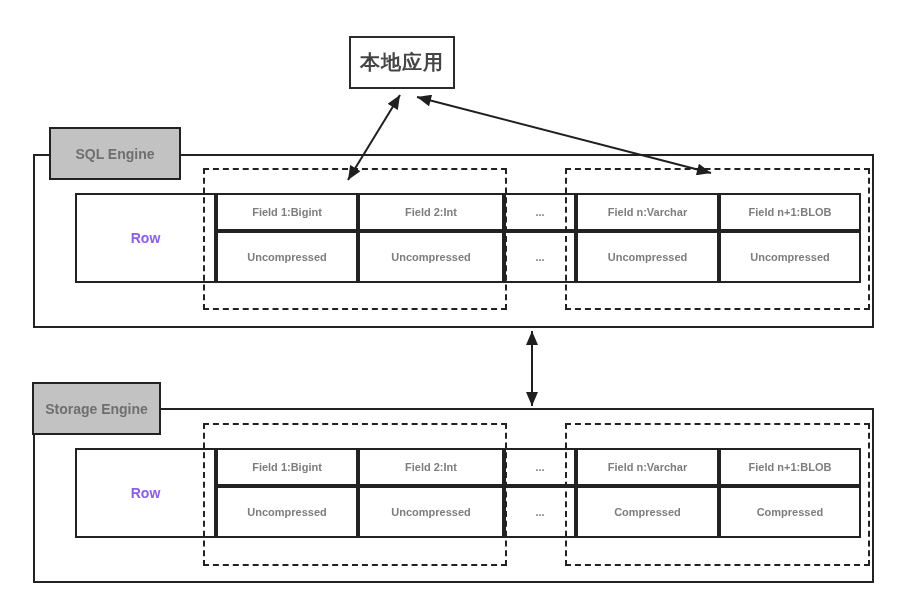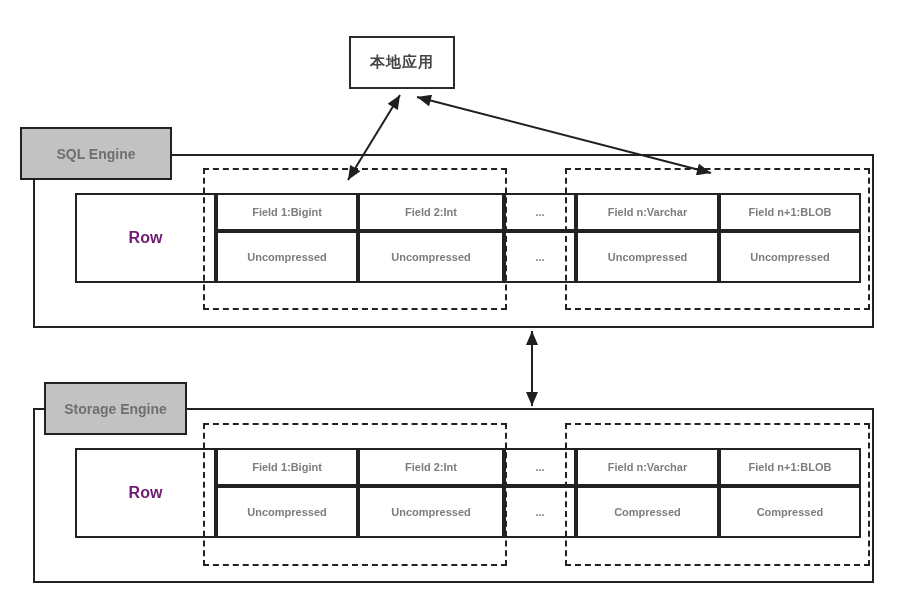--- a/index.html
+++ b/index.html
@@ -11,27 +11,27 @@
   .abs{position:absolute;box-sizing:border-box;}
   .outer-box{border:2px solid #222222;background:transparent;}
   .label-box{
     border:2px solid #222222;background:#c2c2c2;color:#6f6f6f;
     display:flex;align-items:center;justify-content:center;
     font-size:14px;z-index:4;
   }
   .app-box{
     border:2px solid #2b2b2b;background:#ffffff;color:#454545;
     display:flex;align-items:center;justify-content:center;
-    font-size:15px;letter-spacing:1px;z-index:4;
+    font-size:20px;letter-spacing:1px;z-index:4;
   }
   .dashed-box{border:2px dashed #222222;z-index:3;background:transparent;}
   .row-cell{
-    border:2px solid #222222;background:#ffffff;color:#701a75;
+    border:2px solid #222222;background:#ffffff;color:#8b5cf6;
     display:flex;align-items:center;justify-content:center;
-    font-size:16px;z-index:2;
+    font-size:14px;z-index:2;
   }
   .col{z-index:2;}
   .cell{
     box-sizing:border-box;border:2px solid #222222;background:#ffffff;
     color:#7d7d7d;display:flex;align-items:center;justify-content:center;
     font-size:11px;white-space:nowrap;
   }
   .cell.hd{height:38px;}
   .cell.val{height:52px;text-align:center;}
   .arrow-layer{position:absolute;left:0;top:0;width:901px;height:607px;z-index:5;pointer-events:none;}
@@ -53,21 +53,21 @@
       <line x1="532" y1="331" x2="532" y2="406" marker-start="url(#arr)" marker-end="url(#arr)"></line>
     </g>
   </svg>
 
   <div class="abs app-box" style="left:349px;top:36px;width:106px;height:53px;">
     <span>本地应用</span>
   </div>
 
   <div class="abs outer-box" style="left:33px;top:154px;width:841px;height:174px;z-index:1;"></div>
 
-  <div class="abs label-box" style="left:20px;top:127px;width:152px;height:53px;">
+  <div class="abs label-box" style="left:49px;top:127px;width:132px;height:53px;">
     <span>SQL Engine</span>
   </div>
 
   <div class="abs row-cell" style="left:75px;top:193px;width:141px;height:90px;">
     <span>Row</span>
   </div>
 
   <div class="abs col" style="left:216px;top:193px;width:142px;">
     <div class="cell hd">Field 1:Bigint</div>
     <div class="cell val">Uncompressed</div>
@@ -87,21 +87,21 @@
   <div class="abs col" style="left:719px;top:193px;width:142px;">
     <div class="cell hd">Field n+1:BLOB</div>
     <div class="cell val">Uncompressed</div>
   </div>
 
   <div class="abs dashed-box" style="left:203px;top:168px;width:304px;height:142px;"></div>
   <div class="abs dashed-box" style="left:565px;top:168px;width:305px;height:142px;"></div>
 
   <div class="abs outer-box" style="left:33px;top:408px;width:841px;height:175px;z-index:1;"></div>
 
-  <div class="abs label-box" style="left:32px;top:382px;width:143px;height:53px;margin-left:12px;">
+  <div class="abs label-box" style="left:32px;top:382px;width:129px;height:53px;">
     <span>Storage Engine</span>
   </div>
 
   <div class="abs row-cell" style="left:75px;top:448px;width:141px;height:90px;">
     <span>Row</span>
   </div>
 
   <div class="abs col" style="left:216px;top:448px;width:142px;">
     <div class="cell hd">Field 1:Bigint</div>
     <div class="cell val">Uncompressed</div>

